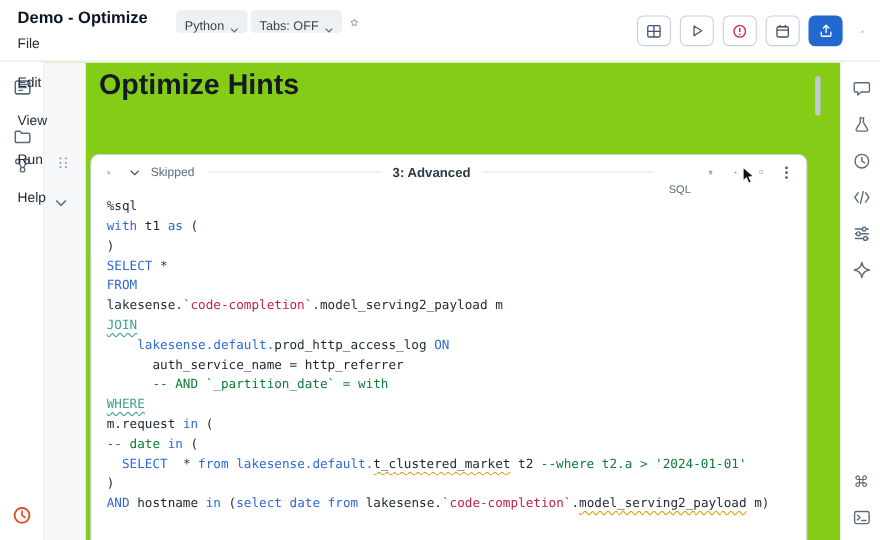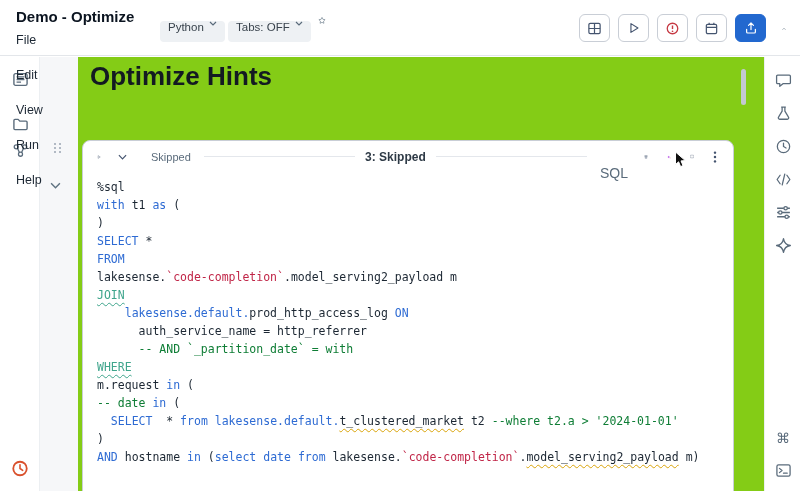--- a/index.html
+++ b/index.html
@@ -5,21 +5,21 @@
   * { box-sizing: border-box; }
   html,body { margin:0; padding:0; }
   body {
     width:800px; height:491px; position:relative; overflow:hidden;
     background:#ffffff; color:#1c2733;
     font-family:"Liberation Sans", sans-serif;
   }
   
   .topbar { position:absolute; top:0; left:0; right:0; height:56px; background:#fff; border-bottom:1px solid #e3e6ea; z-index:6; }
   .nb-title { position:absolute; left:16px; top:8px; font-size:15px; font-weight:bold; color:#0b1420; }
-  .pill { position:absolute; top:9px; height:21px; background:#eef1f4; border-radius:4px; font-size:11.5px; color:#39434d; display:flex; align-items:flex-start; gap:5px; padding:0 8px; cursor:default;margin-top:12px; }
+  .pill { position:absolute; top:9px; height:21px; background:#eef1f4; border-radius:4px; font-size:11.5px; color:#39434d; display:flex; align-items:flex-end; gap:5px; padding:0 8px; cursor:default; }
   .pill-python { left:160px; } .pill-tabs { left:228px; }
   .star-btn { position:absolute; left:312px; top:10px; width:20px; height:20px; display:flex; align-items:center; justify-content:center; }
   .menu-bar { position:absolute; left:16px; top:33px; display:flex; gap:21px; font-size:12.5px; color:#1c2733;flex-direction:column; }
   .menu-item { cursor:default; }
   .toolbar { position:absolute; right:34px; top:14px; display:flex; gap:8px; }
   .tbtn { width:31px; height:28px; border:1px solid #c9ced6; border-radius:6px; background:#fff; display:flex; align-items:center; justify-content:center; padding:0; }
   .tbtn.primary { background:#2268cf; border-color:#2268cf; }
   .collapse-chevron { position:absolute; right:8px; top:21px; width:16px; height:16px; display:flex; align-items:center; justify-content:center; }
   
   .left-rail { position:absolute; top:57px; left:0; bottom:0; width:40px; background:#fff; border-right:1px solid #eceff2; z-index:5; }
@@ -33,25 +33,25 @@
   .md-title { position:absolute; left:50px; top:4px; font-size:26px; font-weight:bold; color:#131a22; }
   .scroll-thumb { position:absolute; right:18px; top:12px; width:5px; height:36px; background:#c3c9d2; border-radius:3px; }
   
   .drag-handle { position:absolute; left:14px; top:86px; width:10px; height:14px; display:grid; grid-template-columns:2px 2px; grid-auto-rows:2px; gap:2px 3px; }
   .drag-handle i { background:#9aa4b2; border-radius:50%; }
   .cell-collapse { position:absolute; left:10px; top:118px; width:16px; height:16px; }
   
   .cell { position:absolute; left:42px; top:83px; width:652px; height:430px; border:1px solid #c9ced6; border-radius:8px; background:#fff; }
   .cell-header { height:31px; display:flex; align-items:center; padding:0 10px 0 8px; gap:7px; }
   .chicon { width:16px; height:16px; display:flex; align-items:center; justify-content:center; flex:0 0 auto; }
-  .cell-status { font-size:11px; color:#5a6b7b; white-space:nowrap;margin-left:14px; }
+  .cell-status { font-size:11px; color:#5a6b7b; white-space:nowrap; }
   .cell-title-wrap { flex:1; display:flex; align-items:center; gap:10px; margin:0 6px; min-width:0; }
   .hline { flex:1; height:1px; background:#e4e7ec; }
   .cell-title { font-size:12px; font-weight:bold; color:#2e3a46; white-space:nowrap; }
-  .cell-lang { font-size:14px; color:#5a6b7b; margin-right:3px;margin-top:32px; }
+  .cell-lang { font-size:10px; color:#5a6b7b; margin-right:3px;margin-top:32px; }
   
   .code { padding:6px 0 0 14px; font-family:"DejaVu Sans Mono", monospace; font-size:11.5px; line-height:18px; }
   .code-line { white-space:pre; height:18px; }
   .tok-d { color:#1c2733; }
   .tok-k { color:#2e6bd3; }
   .tok-t { color:#3fa58c; }
   .tok-c { color:#0e7d35; }
   .tok-s { color:#c02547;margin-top:44px; }
   .tok-u { text-decoration:underline; text-decoration-style:wavy; text-decoration-color:#d9a40a; text-decoration-thickness:1px; text-underline-offset:3px; }
   .tok-w { text-decoration:underline; text-decoration-style:wavy; text-decoration-color:#3fa58c; text-decoration-thickness:1px; text-underline-offset:3px; }
@@ -230,21 +230,21 @@
           </svg>
       </button>
       <span class="chicon">
         <svg width="9" height="6" viewBox="0 0 10 6">
             <path d="M1 1 L5 5 L9 1" fill="none" stroke="#44546f" stroke-width="1.3"></path>
           </svg>
       </span>
       <span class="cell-status">Skipped</span>
       <div class="cell-title-wrap">
         <div class="hline"></div>
-        <span class="cell-title">3: Skipped</span>
+        <span class="cell-title">3: Advanced</span>
         <div class="hline"></div>
       </div>
       <span class="cell-lang">SQL</span>
       <button class="chicon" style="background:none;border:none">
         <svg width="13" height="14" viewBox="0 0 16 16">
             <path d="M2.5 4 H13.5 M5.5 4 V2.5 H10.5 V4 M4 4 L4.8 13.5 H11.2 L12 4 M6.5 6.5 V11 M9.5 6.5 V11" fill="none" stroke="#44546f" stroke-width="1.2" stroke-linecap="round" stroke-linejoin="round"></path>
           </svg>
       </button>
       <button class="chicon" style="background:none;border:none">
         <svg width="14" height="14" viewBox="0 0 16 16">

